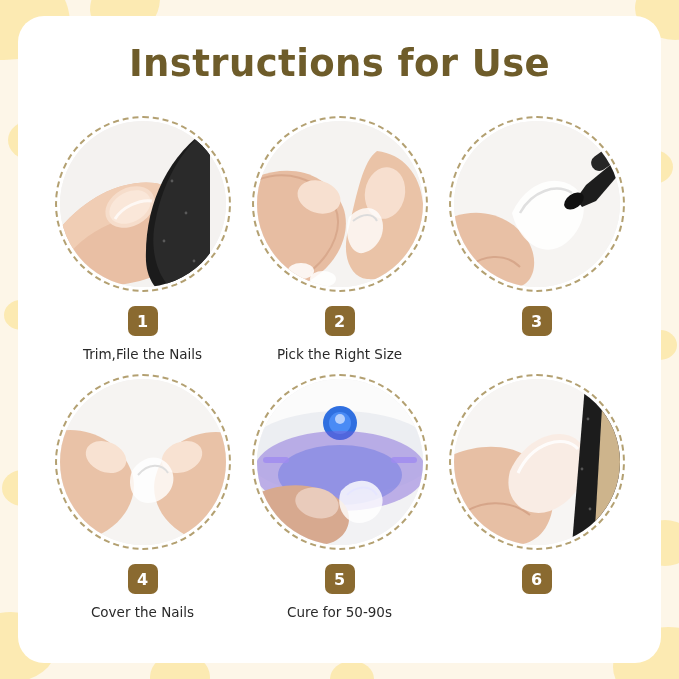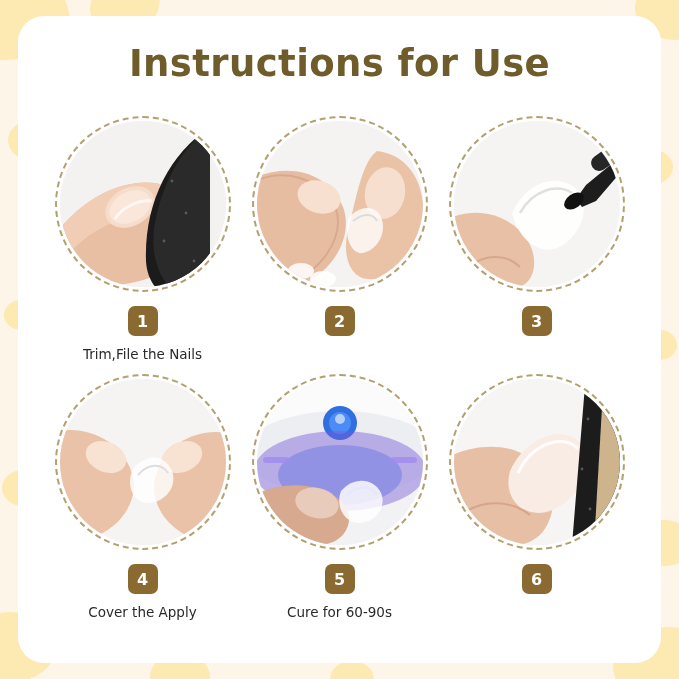--- a/index.html
+++ b/index.html
@@ -202,20 +202,21 @@
               <path d="M96 100 C 106 92, 116 92, 120 100" stroke="#dcdcdc" stroke-width="2" fill="none"></path>
 
               <ellipse cx="44" cy="150" rx="13" ry="8" fill="#ffffff" opacity="0.85"></ellipse>
               <ellipse cx="66" cy="158" rx="13" ry="8" fill="#ffffff" opacity="0.85"></ellipse>
               <ellipse cx="24" cy="160" rx="12" ry="7" fill="#ffffff" opacity="0.8"></ellipse>
             </svg>
           </div>
           <div class="dashed-ring"></div>
         </div>
         <div class="badge">2</div>
+        <div class="caption">Pick the Right Size</div>
       </div>
 
       <div class="cell">
         <div class="photo-wrap">
           <div class="photo">
             <svg width="166" height="166" viewBox="0 0 166 166">
               <rect width="166" height="166" fill="#f6f4f2"></rect>
 
               <path d="M-10 100 C 20 84, 56 92, 74 120 C 86 140, 80 166, 60 166 L -10 166 Z" fill="#e8c0a5"></path>
               <path d="M10 150 C 28 132, 52 132, 66 146" stroke="#d7a78b" stroke-width="2" fill="none"></path>
@@ -245,21 +246,21 @@
               <path d="M176 56 C 142 46, 106 62, 96 96 C 88 122, 106 152, 140 162 L176 162 Z" fill="#e9c2a7"></path>
               <ellipse cx="122" cy="78" rx="21" ry="15" transform="rotate(-22 122 78)" fill="#f8e2d2"></ellipse>
 
               <path d="M72 92 C 84 74, 104 74, 112 92 C 118 108, 104 124, 88 124 C 74 124, 66 108, 72 92 Z" fill="#ffffff" opacity="0.8"></path>
               <path d="M78 96 C 88 84, 102 84, 108 94" stroke="#dedede" stroke-width="2" fill="none"></path>
             </svg>
           </div>
           <div class="dashed-ring"></div>
         </div>
         <div class="badge">4</div>
-        <div class="caption">Cover the Apply</div>
+        <div class="caption">Cover the Nails</div>
       </div>
 
       <div class="cell">
         <div class="photo-wrap">
           <div class="photo">
             <svg width="166" height="166" viewBox="0 0 166 166">
               <rect width="166" height="166" fill="#f2f2f4"></rect>
 
               <path d="M0 0 L166 0 L166 76 C 130 56, 40 56, 0 76 Z" fill="#fbfbfb"></path>
               <ellipse cx="83" cy="74" rx="96" ry="42" fill="#eceef2"></ellipse>
@@ -277,21 +278,21 @@
               <path d="M84 112 C 96 98, 116 98, 124 114 C 130 128, 118 144, 102 144 C 88 144, 78 128, 84 112 Z" fill="#ffffff" opacity="0.82"></path>
               <path d="M90 116 C 100 106, 114 106, 120 116" stroke="#e6e6ff" stroke-width="2" fill="none"></path>
 
               <rect x="6" y="78" width="26" height="6" rx="3" fill="#9f8bf0" opacity="0.8"></rect>
               <rect x="134" y="78" width="26" height="6" rx="3" fill="#9f8bf0" opacity="0.8"></rect>
             </svg>
           </div>
           <div class="dashed-ring"></div>
         </div>
         <div class="badge">5</div>
-        <div class="caption">Cure for 60-90s</div>
+        <div class="caption">Cure for 50-90s</div>
       </div>
 
       <div class="cell">
         <div class="photo-wrap">
           <div class="photo">
             <svg width="166" height="166" viewBox="0 0 166 166">
               <rect width="166" height="166" fill="#f7f5f3"></rect>
 
               <path d="M-10 80 C 24 62, 66 62, 90 92 C 108 114, 100 166, 60 166 L -10 166 Z" fill="#e7bfa4"></path>
               <path d="M4 138 C 26 120, 56 120, 76 136" stroke="#d6a589" stroke-width="2" fill="none"></path>

